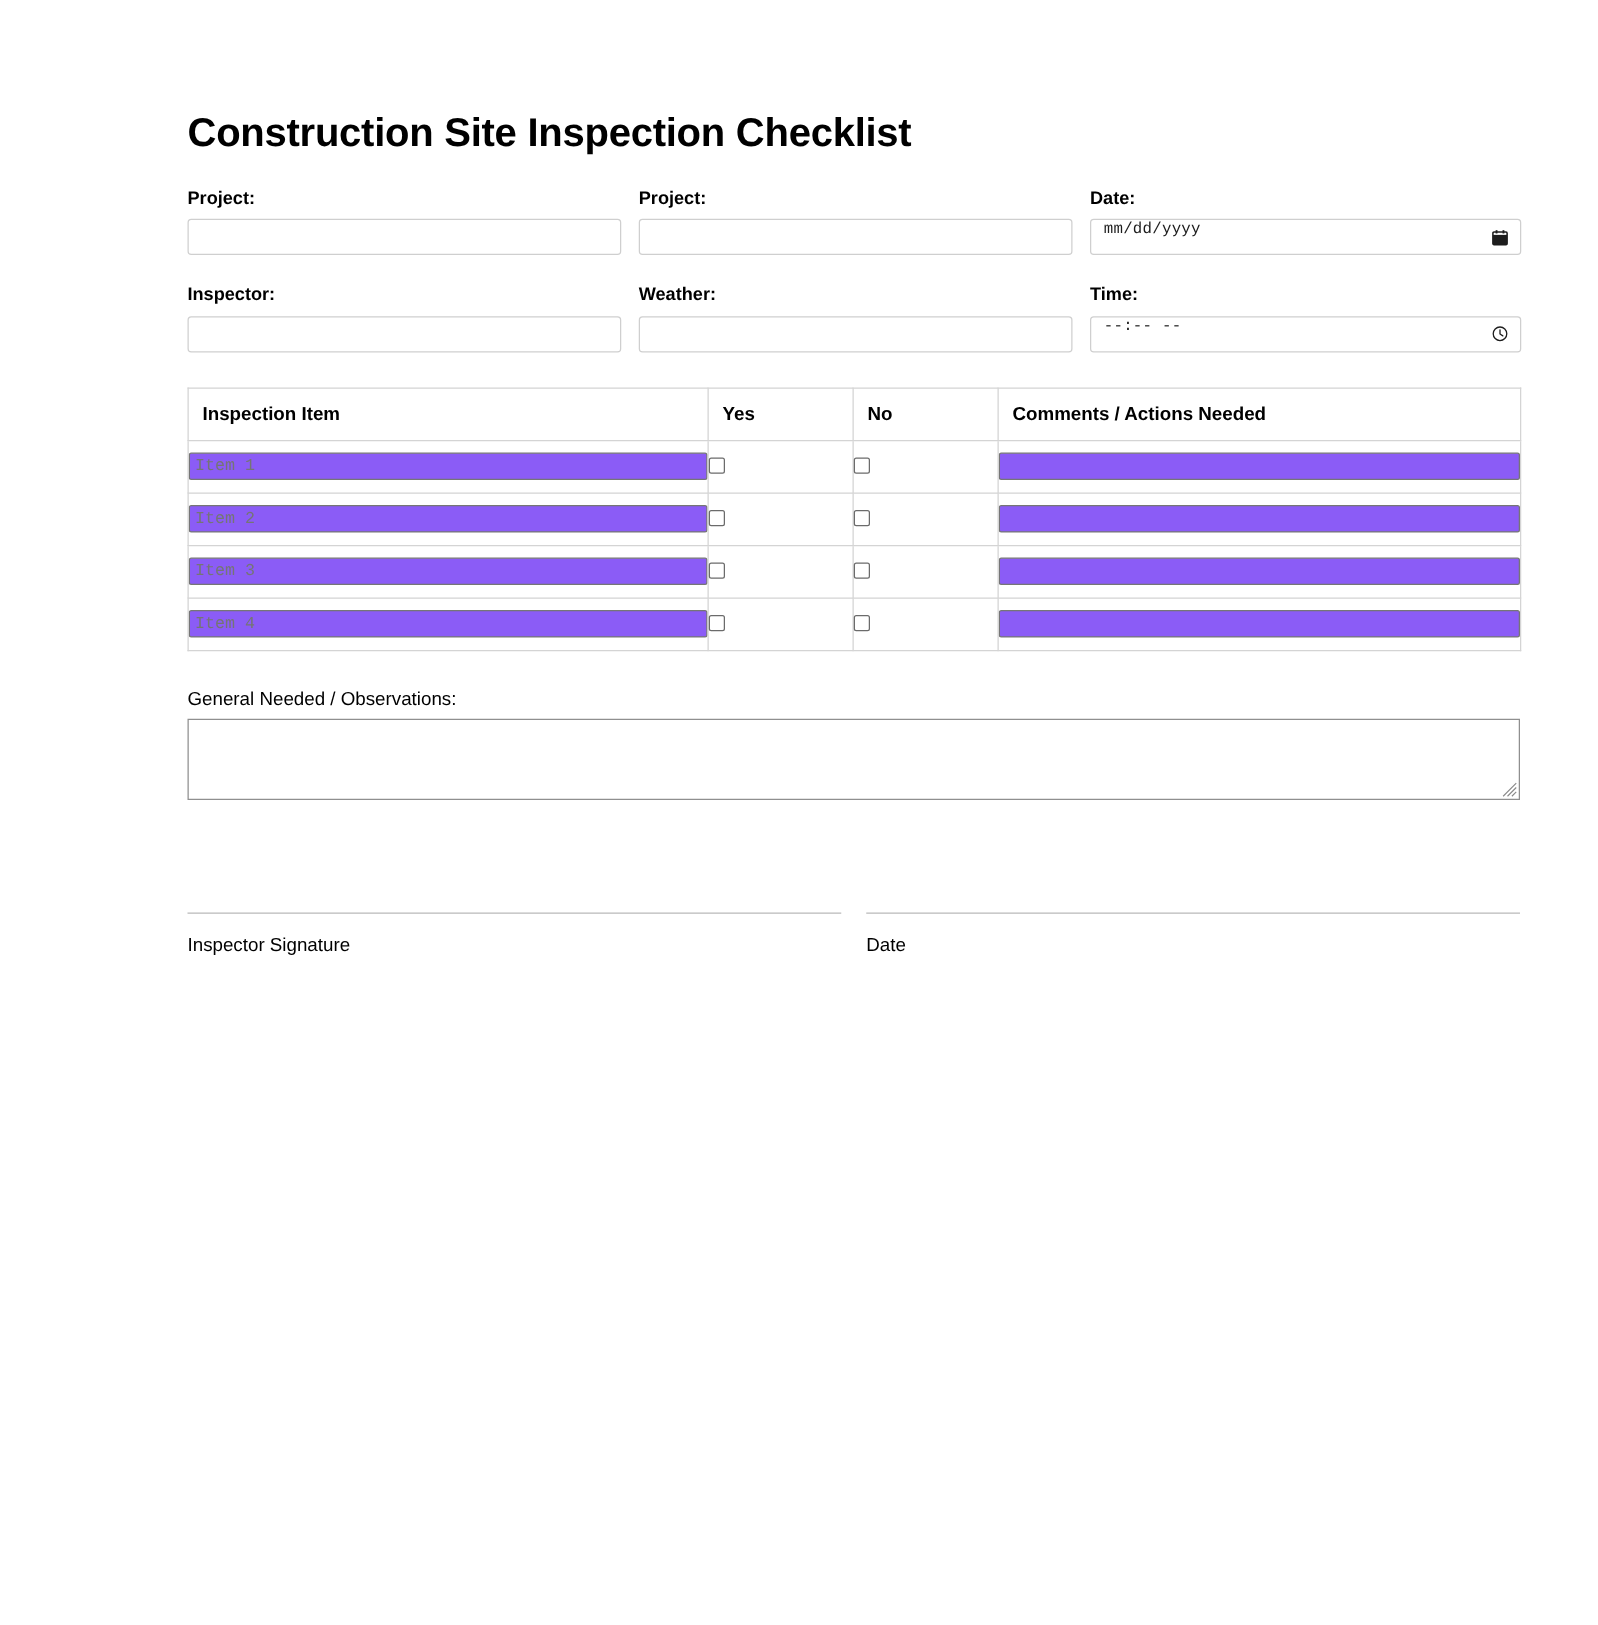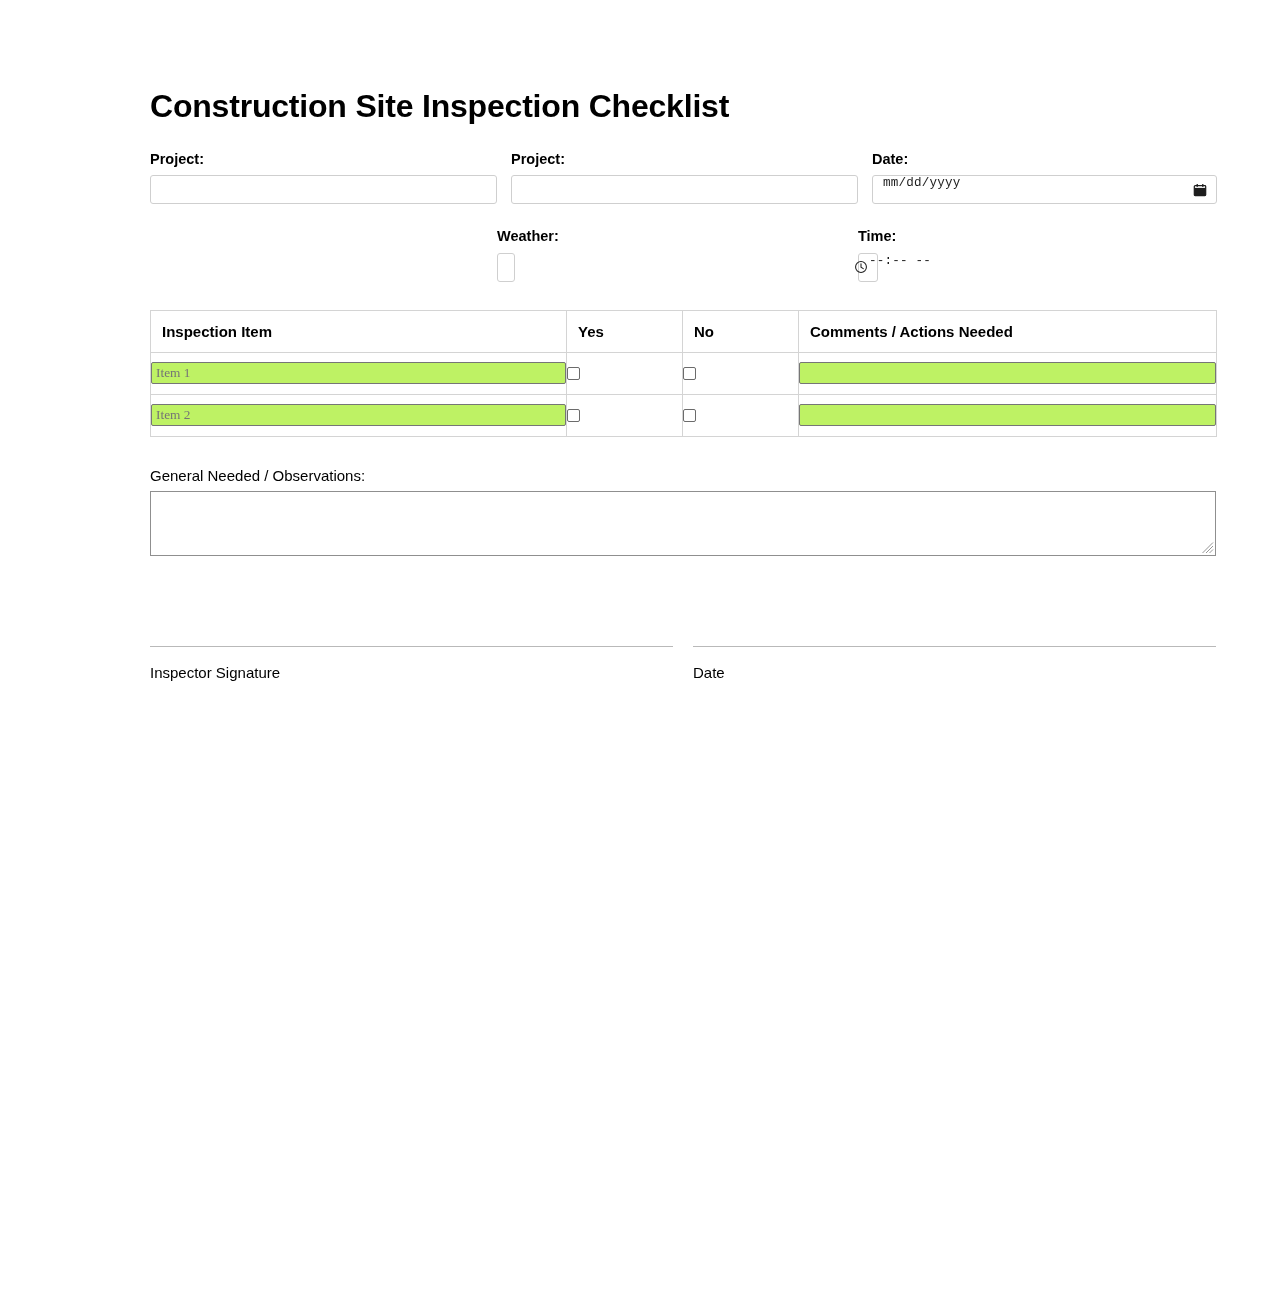--- a/index.html
+++ b/index.html
@@ -122,23 +122,23 @@
   table.insp td { height: 42px; }
   td.cell-pad { padding: 0 9px; }
   td.cell-chk { padding: 0 16px; }
 
   .row-input {
     display: block;
     width: 100%;
     height: 22px;
     border: 1px solid #767676;
     border-radius: 2px;
-    background: #bef264;
+    background: #8b5cf6;
     padding: 1px 4px;
-    font-family: Liberation Serif, serif;
+    font-family: Liberation Mono, monospace;
     font-size: 13.333px;
     color: #000;
     outline: none;
   }
   .row-input::placeholder { color: #757575; }
 
   .cbx {
     -webkit-appearance: none;
     appearance: none;
     margin: 0;
@@ -235,20 +235,24 @@
         <span class="dt-text">mm/dd/yyyy</span>
         <svg class="dt-icon" viewBox="0 0 16 16" aria-hidden="true">
           <rect x="1.5" y="3" width="13" height="11.5" rx="1" fill="none" stroke="#1d1d1d" stroke-width="1.4"></rect>
           <rect x="1.5" y="5.6" width="13" height="8.9" fill="#1d1d1d"></rect>
           <rect x="4" y="1.3" width="1.7" height="3" fill="#1d1d1d"></rect>
           <rect x="10.3" y="1.3" width="1.7" height="3" fill="#1d1d1d"></rect>
         </svg>
       </div>
     </div>
 
+    <div class="meta-cell">
+      <label class="meta-label">Inspector:</label>
+      <input class="meta-input" type="text" placeholder="" style="">
+    </div>
     <div class="meta-spacer"></div>
 
     <div class="meta-cell">
       <label class="meta-label">Weather:</label>
       <input class="meta-input" type="text" placeholder="" style="">
     </div>
     <div class="meta-spacer"></div>
 
     <div class="meta-cell">
       <label class="meta-label">Time:</label>
@@ -303,21 +307,49 @@
           <input class="cbx" type="checkbox" style="">
         </td>
         <td class="cell-chk">
           <input class="cbx" type="checkbox" style="">
         </td>
         <td class="cell-pad">
           <input class="row-input" type="text" placeholder="" style="">
         </td>
       </tr>
 
-
+      <tr>
+        <td class="cell-pad">
+          <input class="row-input" type="text" placeholder="Item 3" style="">
+        </td>
+        <td class="cell-chk">
+          <input class="cbx" type="checkbox" style="">
+        </td>
+        <td class="cell-chk">
+          <input class="cbx" type="checkbox" style="">
+        </td>
+        <td class="cell-pad">
+          <input class="row-input" type="text" placeholder="" style="">
+        </td>
+      </tr>
+
+      <tr>
+        <td class="cell-pad">
+          <input class="row-input" type="text" placeholder="Item 4" style="">
+        </td>
+        <td class="cell-chk">
+          <input class="cbx" type="checkbox" style="">
+        </td>
+        <td class="cell-chk">
+          <input class="cbx" type="checkbox" style="">
+        </td>
+        <td class="cell-pad">
+          <input class="row-input" type="text" placeholder="" style="">
+        </td>
+      </tr>
 
 
     </tbody>
   </table>
 
   <label class="notes-label">General Needed / Observations:</label>
   <div class="notes-area">
     <textarea class="notes-input" placeholder="" style=""></textarea>
     <svg class="resize-grip" viewBox="0 0 13 13" aria-hidden="true">
       <path d="M12 5 L5 12 M12 8.5 L8.5 12 M12 1.5 L1.5 12" stroke="#8a8a8a" stroke-width="0.9" fill="none"></path>

